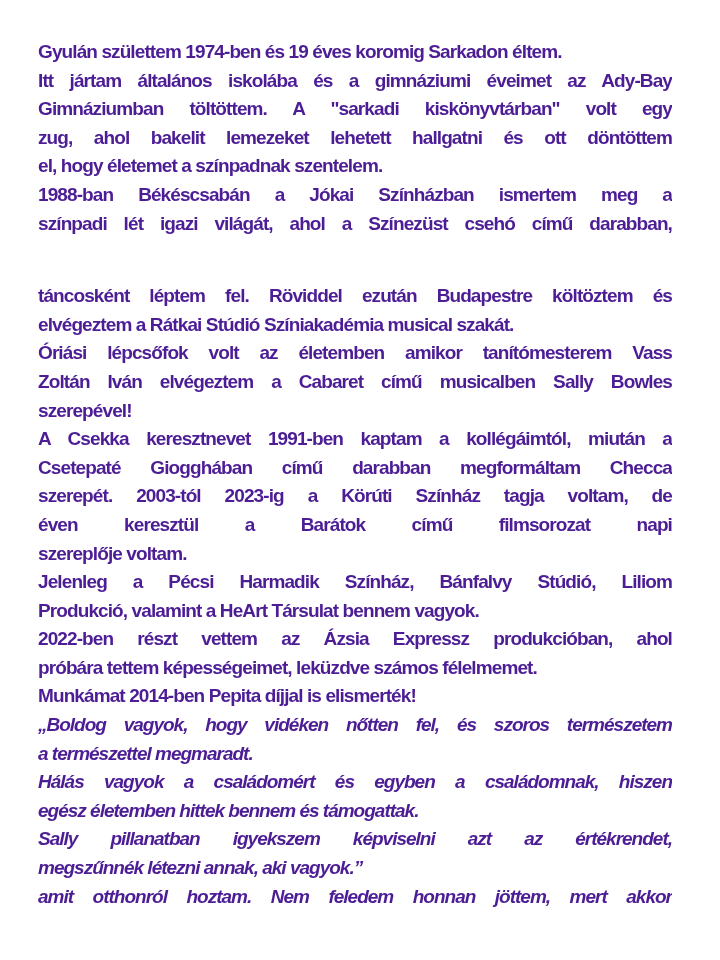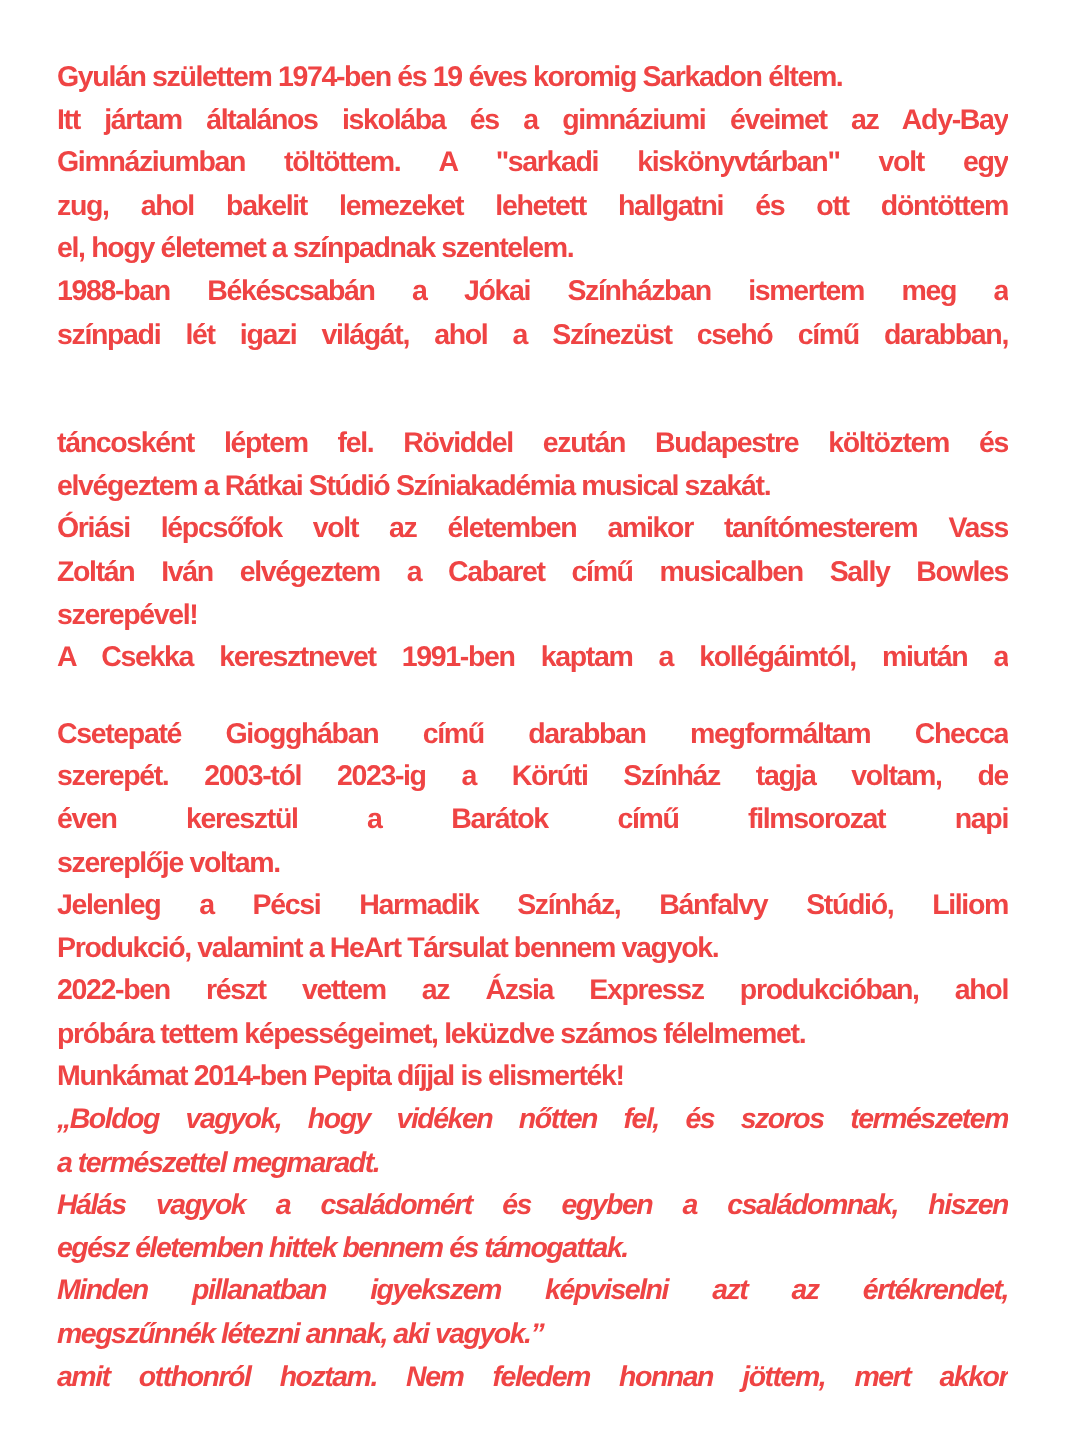--- a/index.html
+++ b/index.html
@@ -6,21 +6,21 @@
   body { width: 720px; height: 960px; position: relative; overflow: hidden; }
   .page { position: absolute; left: 38px; top: 38px; width: 634px; }
   .line {
     font-family: "Liberation Sans", sans-serif;
     font-weight: bold;
     font-size: 19px;
     letter-spacing: -0.9px;
     word-spacing: 0px;
     line-height: 28.6px;
     height: 28.6px;
-    color: #ef4444;
+    color: #4c1d95;
     white-space: nowrap;
     text-align: justify;
     text-align-last: justify;
     overflow: hidden;
   }
   .line.last { text-align-last: left; }
   .line.italic { font-style: italic; letter-spacing: -1px; }
 </style>
 </head>
 <body>
@@ -41,21 +41,21 @@
       <div class="line" style="white-space: nowrap; margin-top: 44px;">táncosként léptem fel. Röviddel ezután Budapestre költöztem és</div>
       <div class="line last" style="white-space: nowrap;">elvégeztem a Rátkai Stúdió Színiakadémia musical szakát.</div>
     </div>
     <div>
       <div class="line" style="white-space: nowrap;">Óriási lépcsőfok volt az életemben amikor tanítómesterem Vass</div>
       <div class="line" style="white-space: nowrap;">Zoltán Iván elvégeztem a Cabaret című musicalben Sally Bowles</div>
       <div class="line last" style="white-space: nowrap;">szerepével!</div>
     </div>
     <div>
       <div class="line" style="white-space: nowrap;">A Csekka keresztnevet 1991-ben kaptam a kollégáimtól, miután a</div>
-      <div class="line" style="white-space: nowrap; margin-top: 22px;">Csetepaté Giogghában című darabban megformáltam Checca</div>
+      <div class="line" style="white-space: nowrap;">Csetepaté Giogghában című darabban megformáltam Checca</div>
       <div class="line" style="white-space: nowrap;">szerepét. 2003-tól 2023-ig a Körúti Színház tagja voltam, de</div>
       <div class="line" style="white-space: nowrap;">éven keresztül a Barátok című filmsorozat napi</div>
       <div class="line last" style="white-space: nowrap;">szereplője voltam.</div>
     </div>
     <div>
       <div class="line" style="white-space: nowrap;">Jelenleg a Pécsi Harmadik Színház, Bánfalvy Stúdió, Liliom</div>
       <div class="line last" style="white-space: nowrap;">Produkció, valamint a HeArt Társulat bennem  vagyok.</div>
     </div>
     <div>
       <div class="line" style="white-space: nowrap;">2022-ben részt vettem az Ázsia Expressz produkcióban, ahol</div>
@@ -66,17 +66,17 @@
     </div>
     <div>
       <div class="line italic" style="white-space: nowrap;">„Boldog vagyok, hogy vidéken nőtten fel, és szoros természetem</div>
       <div class="line last italic" style="white-space: nowrap;">a természettel megmaradt.</div>
     </div>
     <div>
       <div class="line italic" style="white-space: nowrap;">Hálás vagyok a családomért és egyben a családomnak, hiszen</div>
       <div class="line last italic" style="white-space: nowrap;">egész életemben hittek bennem és támogattak.</div>
     </div>
     <div>
-      <div class="line italic" style="white-space: nowrap;">Minden pillanatban igyekszem képviselni azt az értékrendet,</div>
+      <div class="line italic" style="white-space: nowrap;">Sally pillanatban igyekszem képviselni azt az értékrendet,</div>
       <div class="line last italic" style="white-space: nowrap;">megszűnnék létezni annak, aki vagyok.”</div>
       <div class="line italic" style="white-space: nowrap;">amit otthonról hoztam. Nem feledem honnan jöttem, mert akkor</div>
     </div>
   </div>
 
 </body></html>

